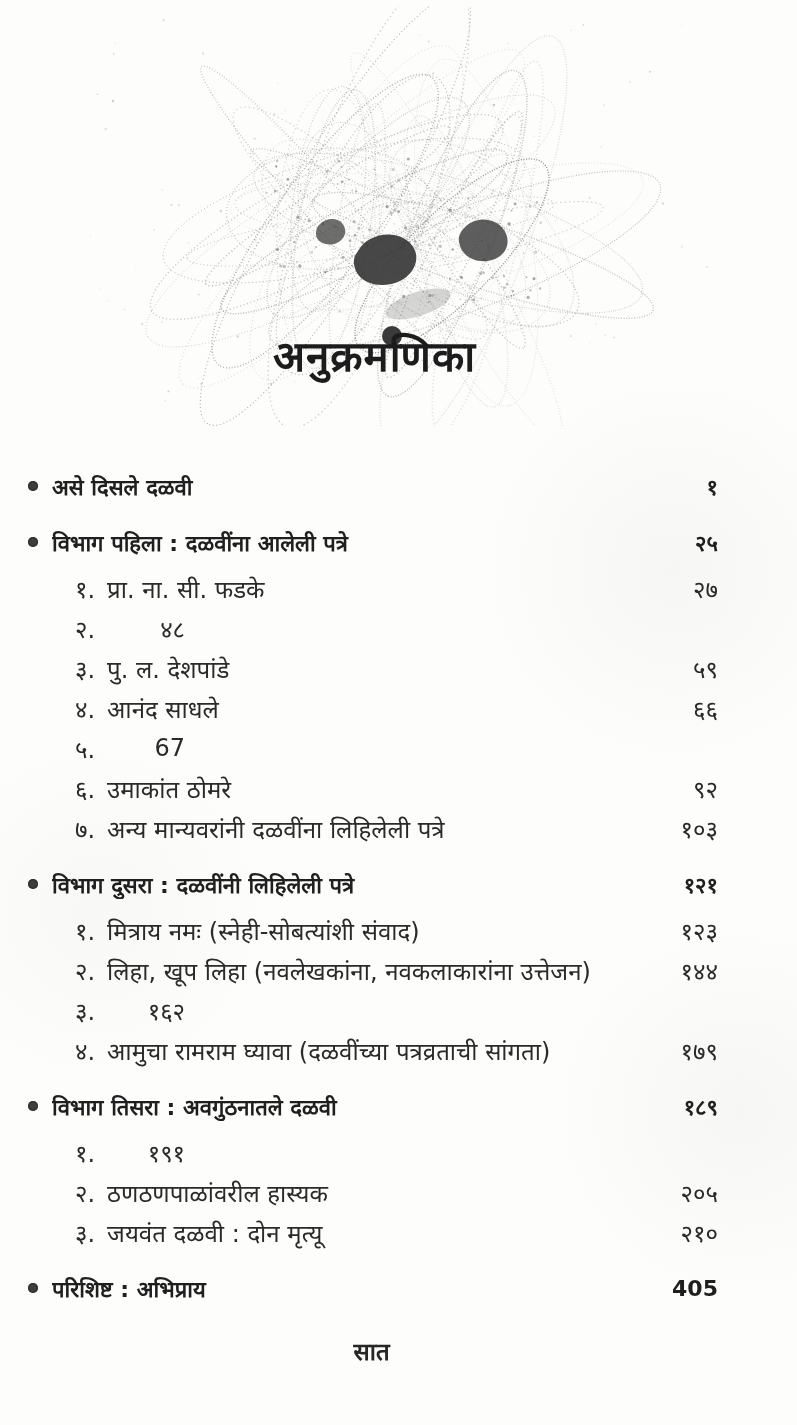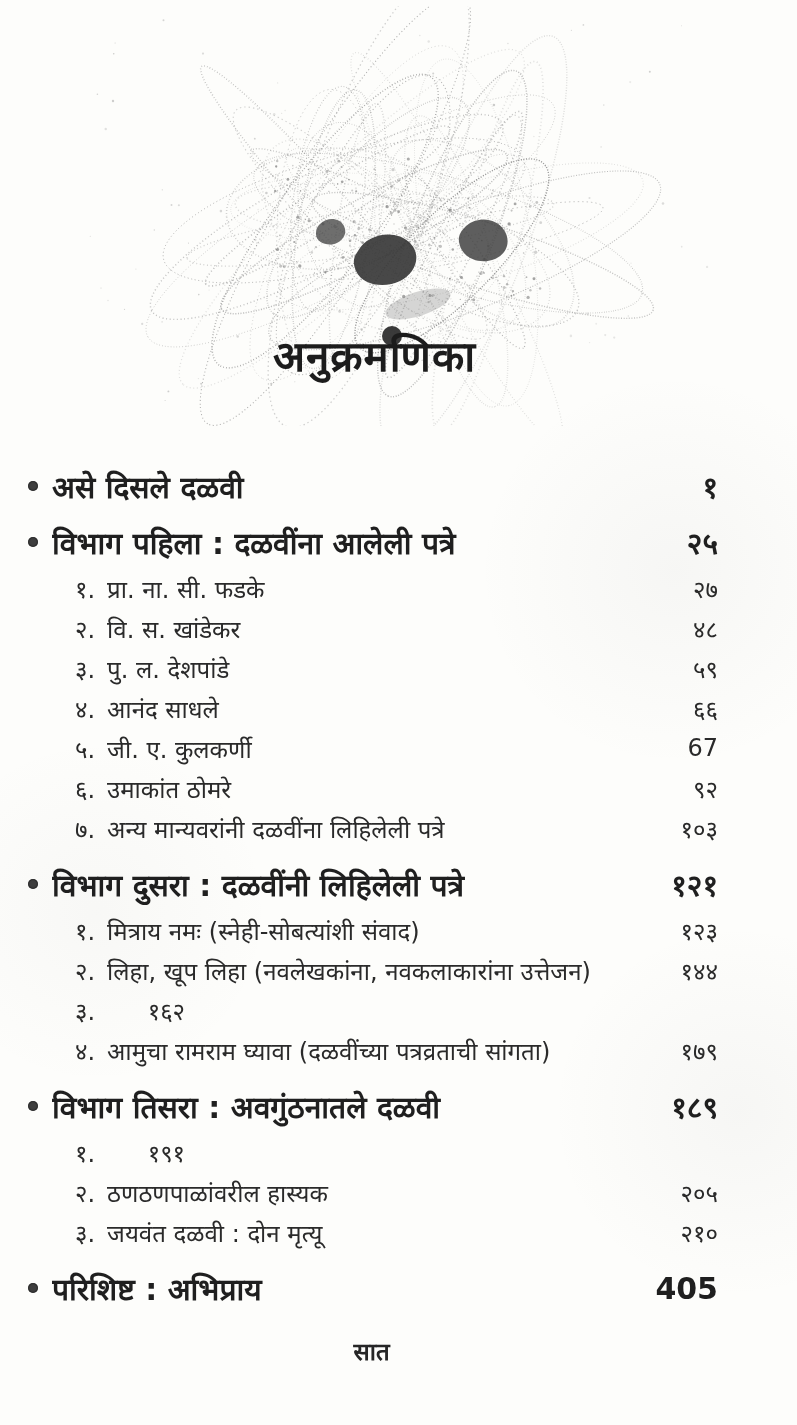--- a/index.html
+++ b/index.html
@@ -28,21 +28,21 @@
     position:absolute;top:326px;left:0;width:100%;
     margin:0;text-align:center;
     transform:translateX(-27px);
     font-size:42px;font-weight:700;letter-spacing:1px;
     color:#1c1c1c;z-index:2;
   }
   .toc{
     position:absolute;top:450px;left:28px;width:690px;z-index:2;
   }
   .row{display:flex;align-items:center;height:40px;}
-  .row.section{font-weight:700;font-size:30px;color:#1f1f1f;margin:16px 0 6px 0;}
+  .row.section{font-weight:700;font-size:22px;color:#1f1f1f;margin:16px 0 6px 0;}
   .row.item{font-size:24px;color:#2a2a2a;padding-left:47px;}
   .bullet{
     flex:0 0 auto;width:10px;height:10px;border-radius:50%;
     background:#3e3e3e;margin-right:14px;box-shadow:inset 0 0 2px #000;
   }
   .num{flex:0 0 auto;margin-right:12px;}
   .label{flex:1 1 auto;white-space:nowrap;overflow:hidden;}
   .pagenum{flex:0 0 auto;min-width:78px;text-align:right;}
   .footer{
     position:absolute;top:1334px;left:0;width:100%;
@@ -350,39 +350,37 @@
   </div>
       <div class="row item">
 
     <span class="num">१.</span>
     <span class="label">प्रा. ना. सी. फडके</span>
     <span class="pagenum">२७</span>
   </div>
       <div class="row item">
 
     <span class="num">२.</span>
-    <span class="label">वि. स. खांडेकर</span>
     <span class="pagenum">४८</span>
   </div>
       <div class="row item">
 
     <span class="num">३.</span>
     <span class="label">पु. ल. देशपांडे</span>
     <span class="pagenum">५९</span>
   </div>
       <div class="row item">
 
     <span class="num">४.</span>
     <span class="label">आनंद साधले</span>
     <span class="pagenum">६६</span>
   </div>
       <div class="row item">
 
     <span class="num">५.</span>
-    <span class="label">जी. ए. कुलकर्णी</span>
     <span class="pagenum">67</span>
   </div>
       <div class="row item">
 
     <span class="num">६.</span>
     <span class="label">उमाकांत ठोमरे</span>
     <span class="pagenum">९२</span>
   </div>
       <div class="row item">
 

